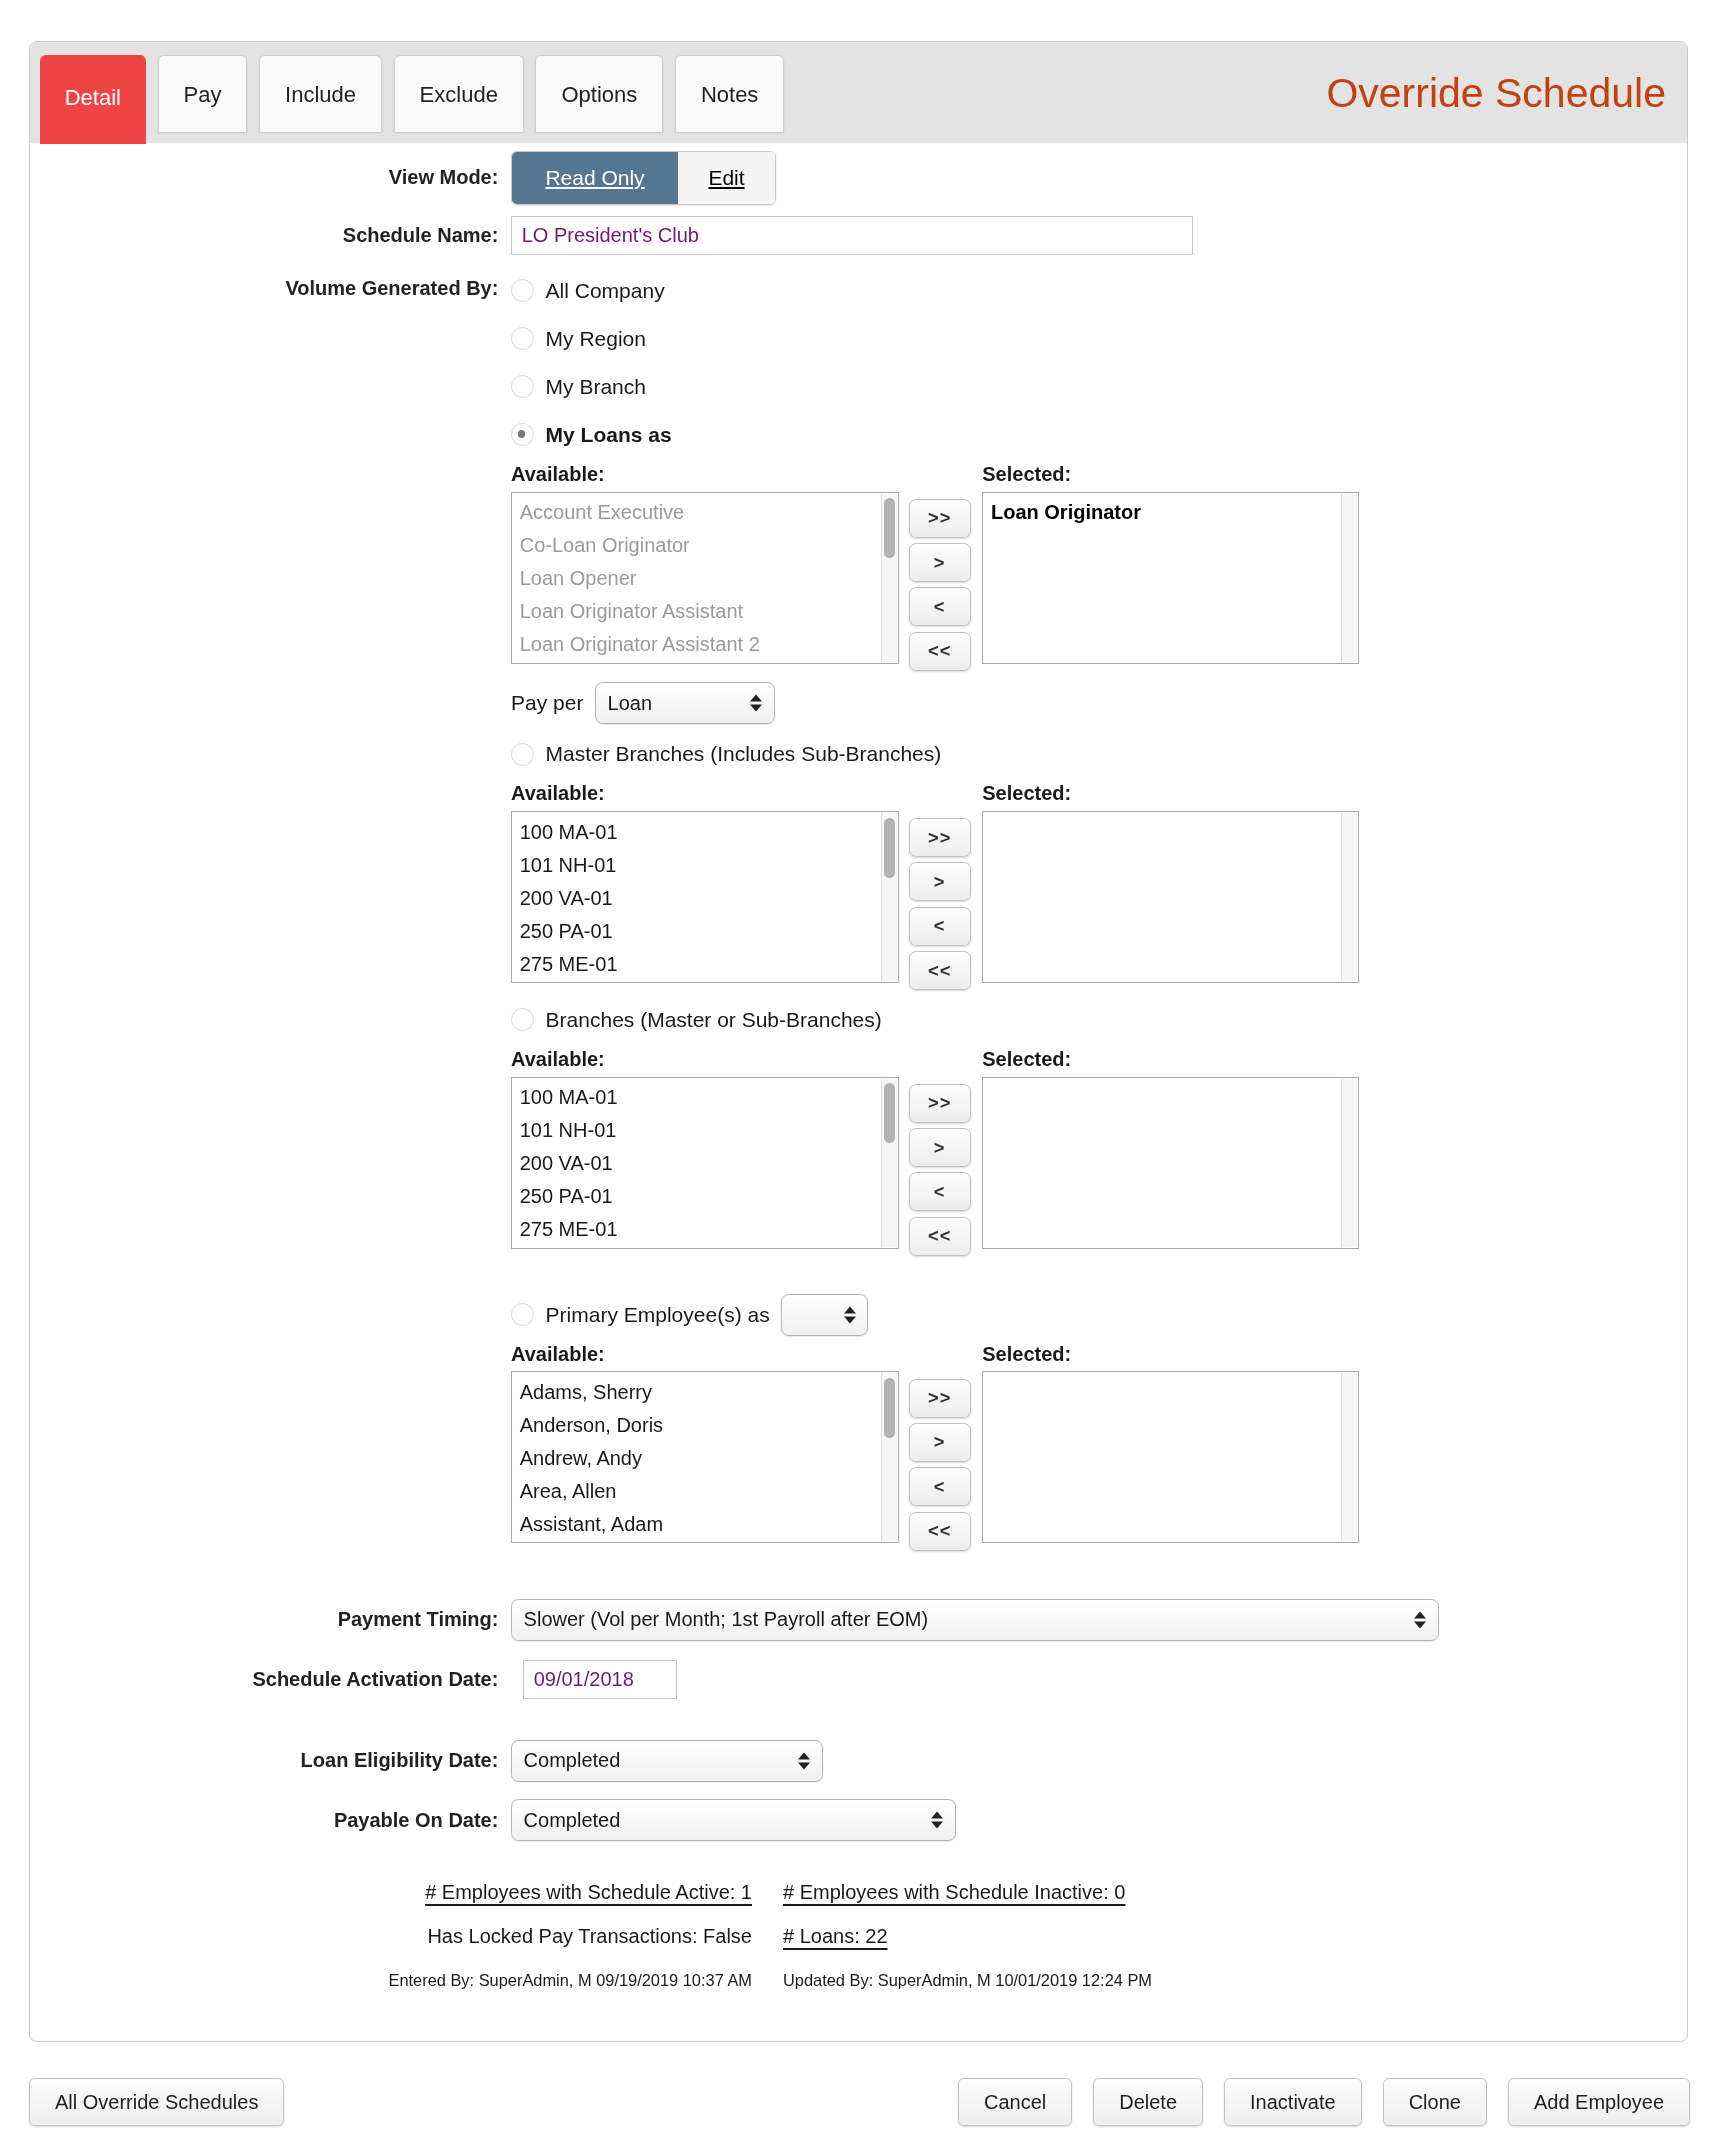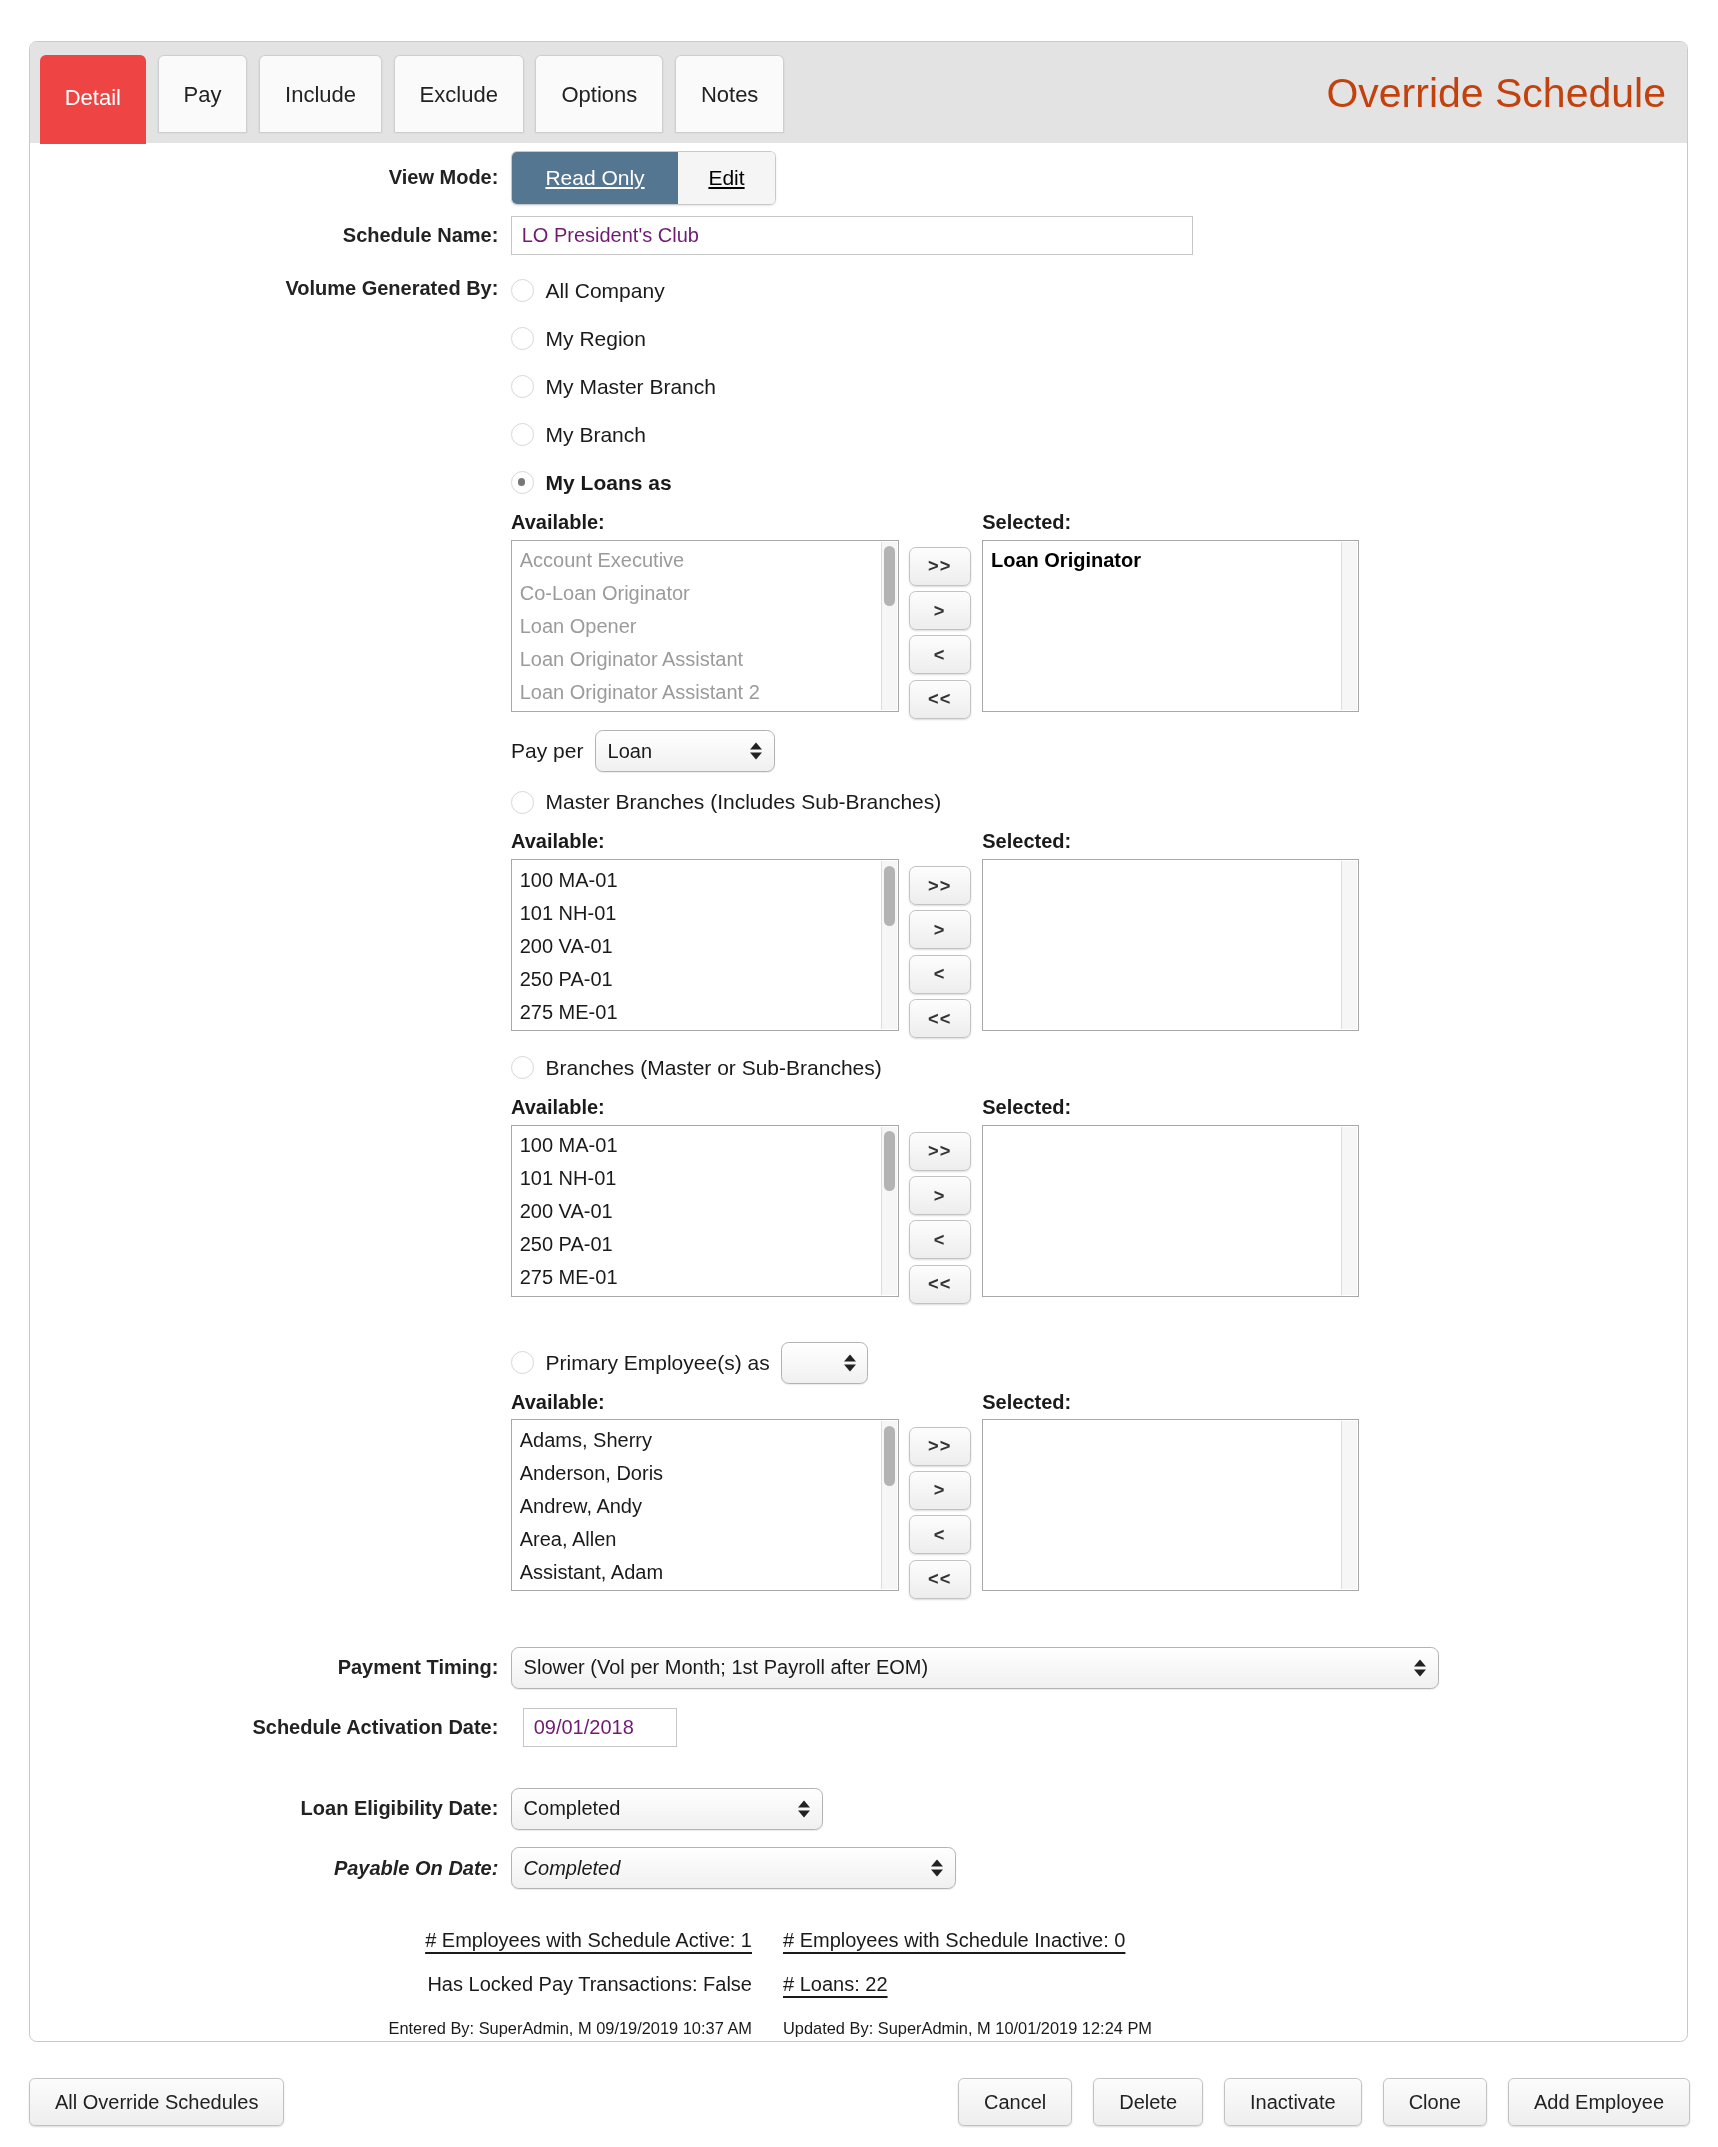--- a/index.html
+++ b/index.html
@@ -141,24 +141,20 @@
       <div class="radio-row">
         <span class="radio"></span>
         <span class="rtext">All Company</span>
       </div>
       <div class="radio-row">
         <span class="radio"></span>
         <span class="rtext">My Region</span>
       </div>
       <div class="radio-row">
         <span class="radio"></span>
-        <span class="rtext">My Master Branch</span>
-      </div>
-      <div class="radio-row">
-        <span class="radio"></span>
         <span class="rtext">My Branch</span>
       </div>
       <div class="radio-row">
         <span class="radio checked"></span>
         <span class="rtext bold">My Loans as</span>
       </div>
 
       <div>
         <div class="dual">
           <div>
@@ -351,21 +347,21 @@
     <div class="lbl">Loan Eligibility Date:</div>
     <div class="select" style="width:312px;">
       <span>Completed</span>
       <span class="arrows">
           <i class="up"></i>
           <i class="dn"></i>
         </span>
     </div>
   </div>
 
-  <div class="row" style="margin-top:17.4px;font-style:italic;">
+  <div class="row" style="margin-top:17.4px;">
     <div class="lbl">Payable On Date:</div>
     <div class="select" style="width:445px;">
       <span>Completed</span>
       <span class="arrows">
           <i class="up"></i>
           <i class="dn"></i>
         </span>
     </div>
   </div>
 

